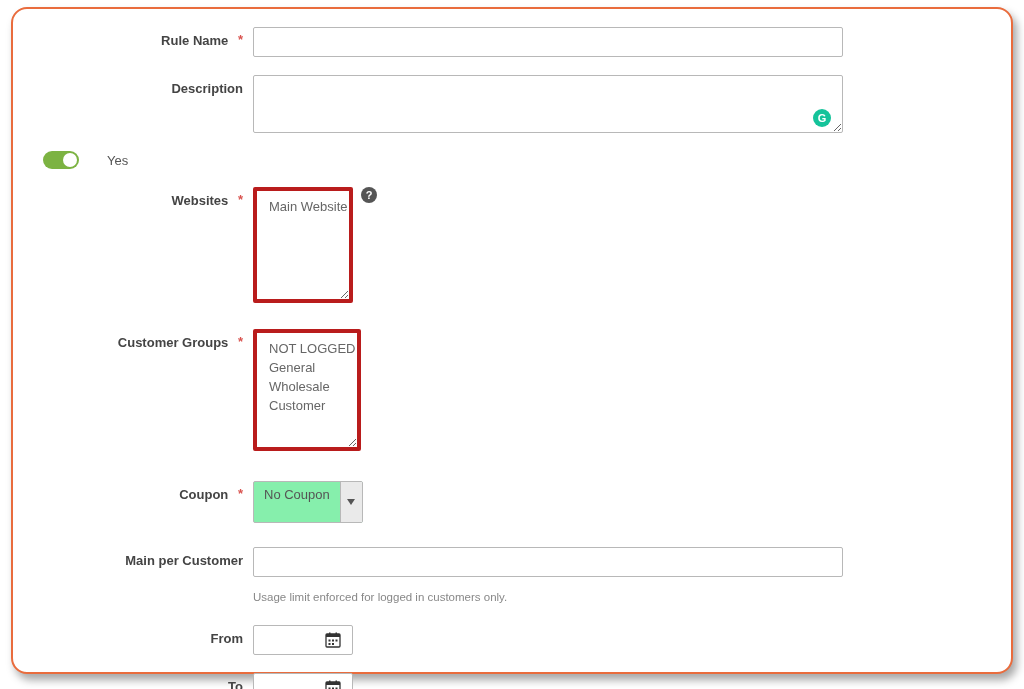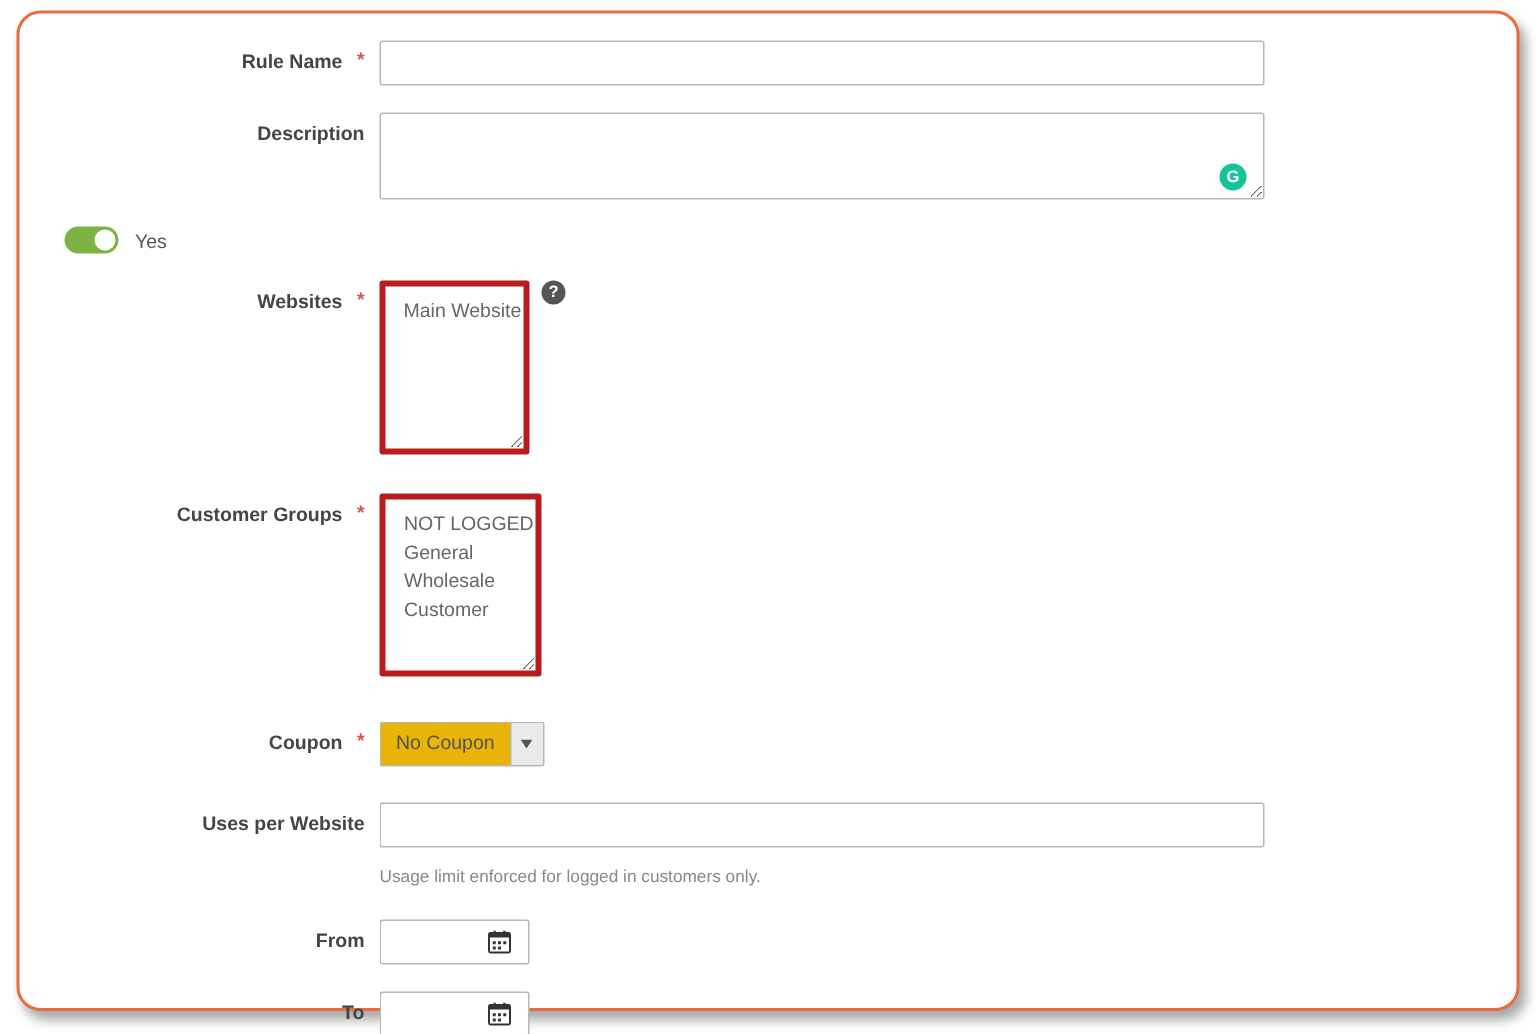--- a/index.html
+++ b/index.html
@@ -86,21 +86,21 @@
     right: 2px;
     top: 2px;
     width: 14px;
     height: 14px;
     background: #fff;
     border-radius: 50%;
   }
   .toggle-label {
     font-size: 13px;
     color: #555;
-    margin-left: 3px;
+    margin-left: 20px;
   }
   .multi-box {
     width: 100px;
     min-height: 116px;
     border: 4px solid #b91c1c;
     border-radius: 2px;
     padding: 6px 8px;
     font-size: 13px;
     color: #666;
     resize: both;
@@ -122,22 +122,22 @@
     display: inline-flex;
     align-items: center;
     justify-content: center;
     cursor: help;
   }
   .select-wrap {
     display: inline-flex;
     align-items: stretch;
     border: 1px solid #b8b8b8;
     border-radius: 2px;
-    height: 30px;
-    background: #eab308;
+    height: 42px;
+    background: #86efac;
   }
   .select-wrap .sel-text {
     padding: 5px 10px;
     font-size: 13px;
     color: #555;
     min-width: 78px;
   }
   .select-wrap .sel-arrow {
     width: 22px;
     border-left: 1px solid #b8b8b8;
@@ -266,21 +266,21 @@
           <svg viewBox="0 0 8 6">
               <path d="M0 0 L8 0 L4 6 Z" fill="#555"></path>
             </svg>
         </div>
       </div>
     </div>
   </div>
 
   <div class="form-row" style="margin-bottom:22px;">
     <div class="label-col">
-      <span>Uses per Website</span>
+      <span>Main per Customer</span>
     </div>
     <div class="field-col" style="flex-direction:column;align-items:flex-start;">
       <input type="text" class="wide" value="" style="">
       <div class="hint">Usage limit enforced for logged in customers only.</div>
     </div>
   </div>
 
   <div class="form-row" style="margin-bottom:18px;">
     <div class="label-col">
       <span>From</span>

